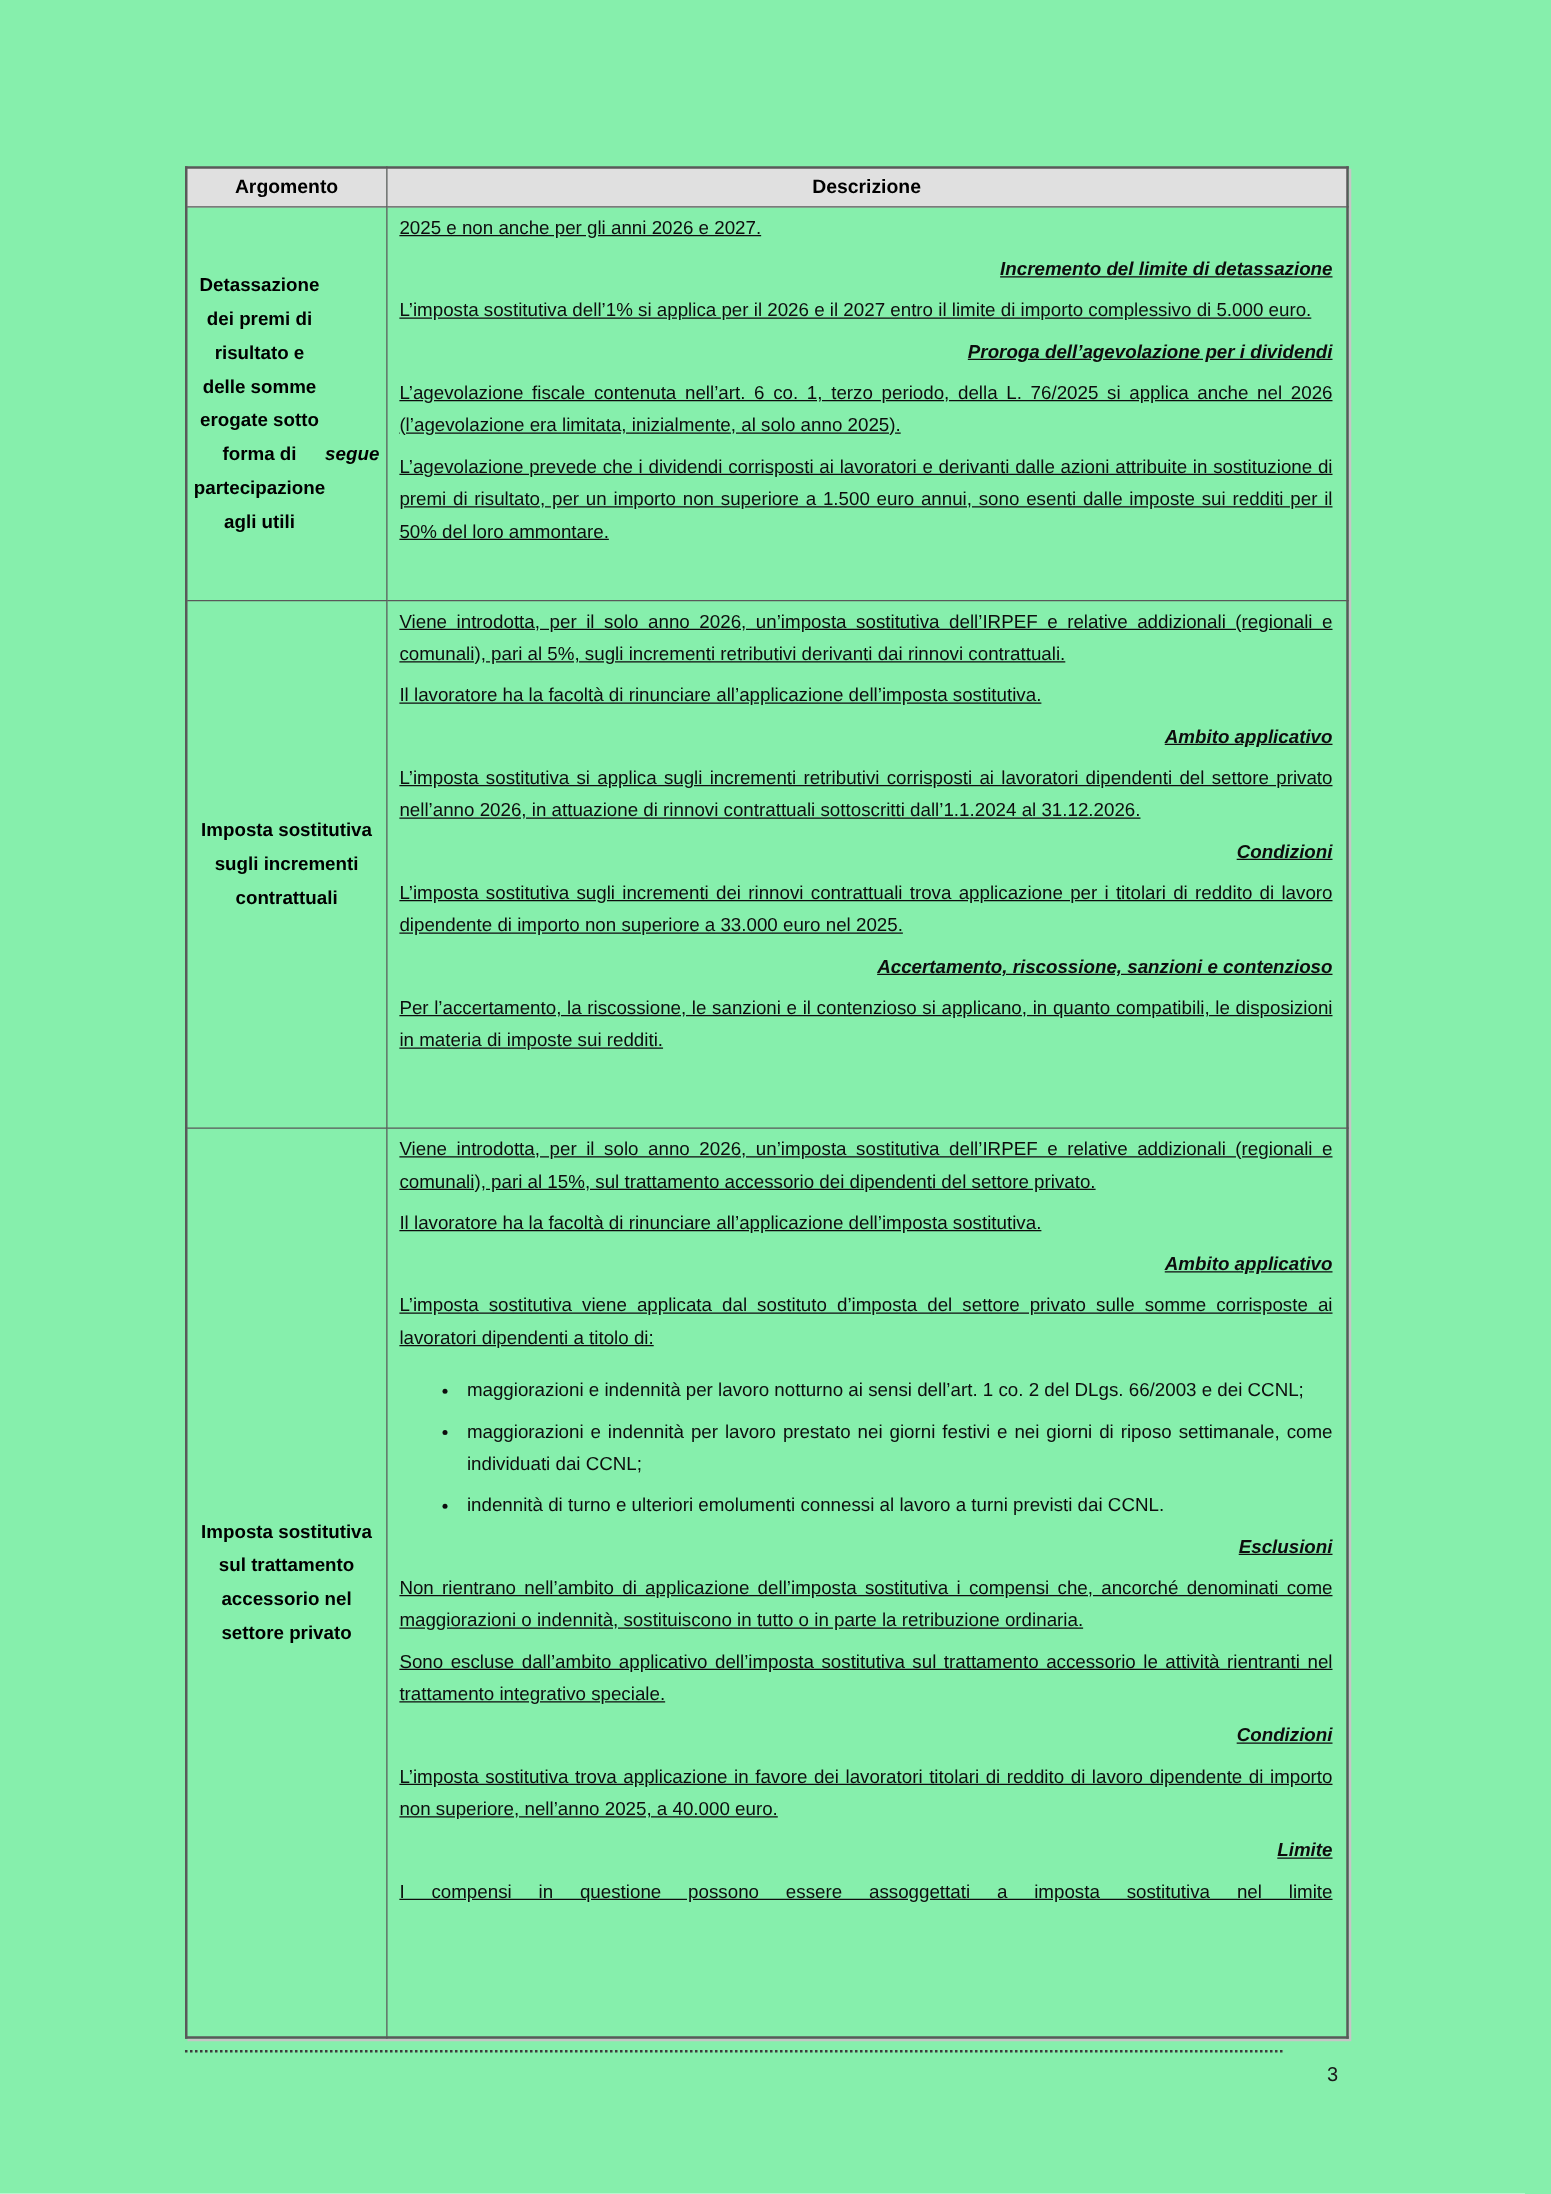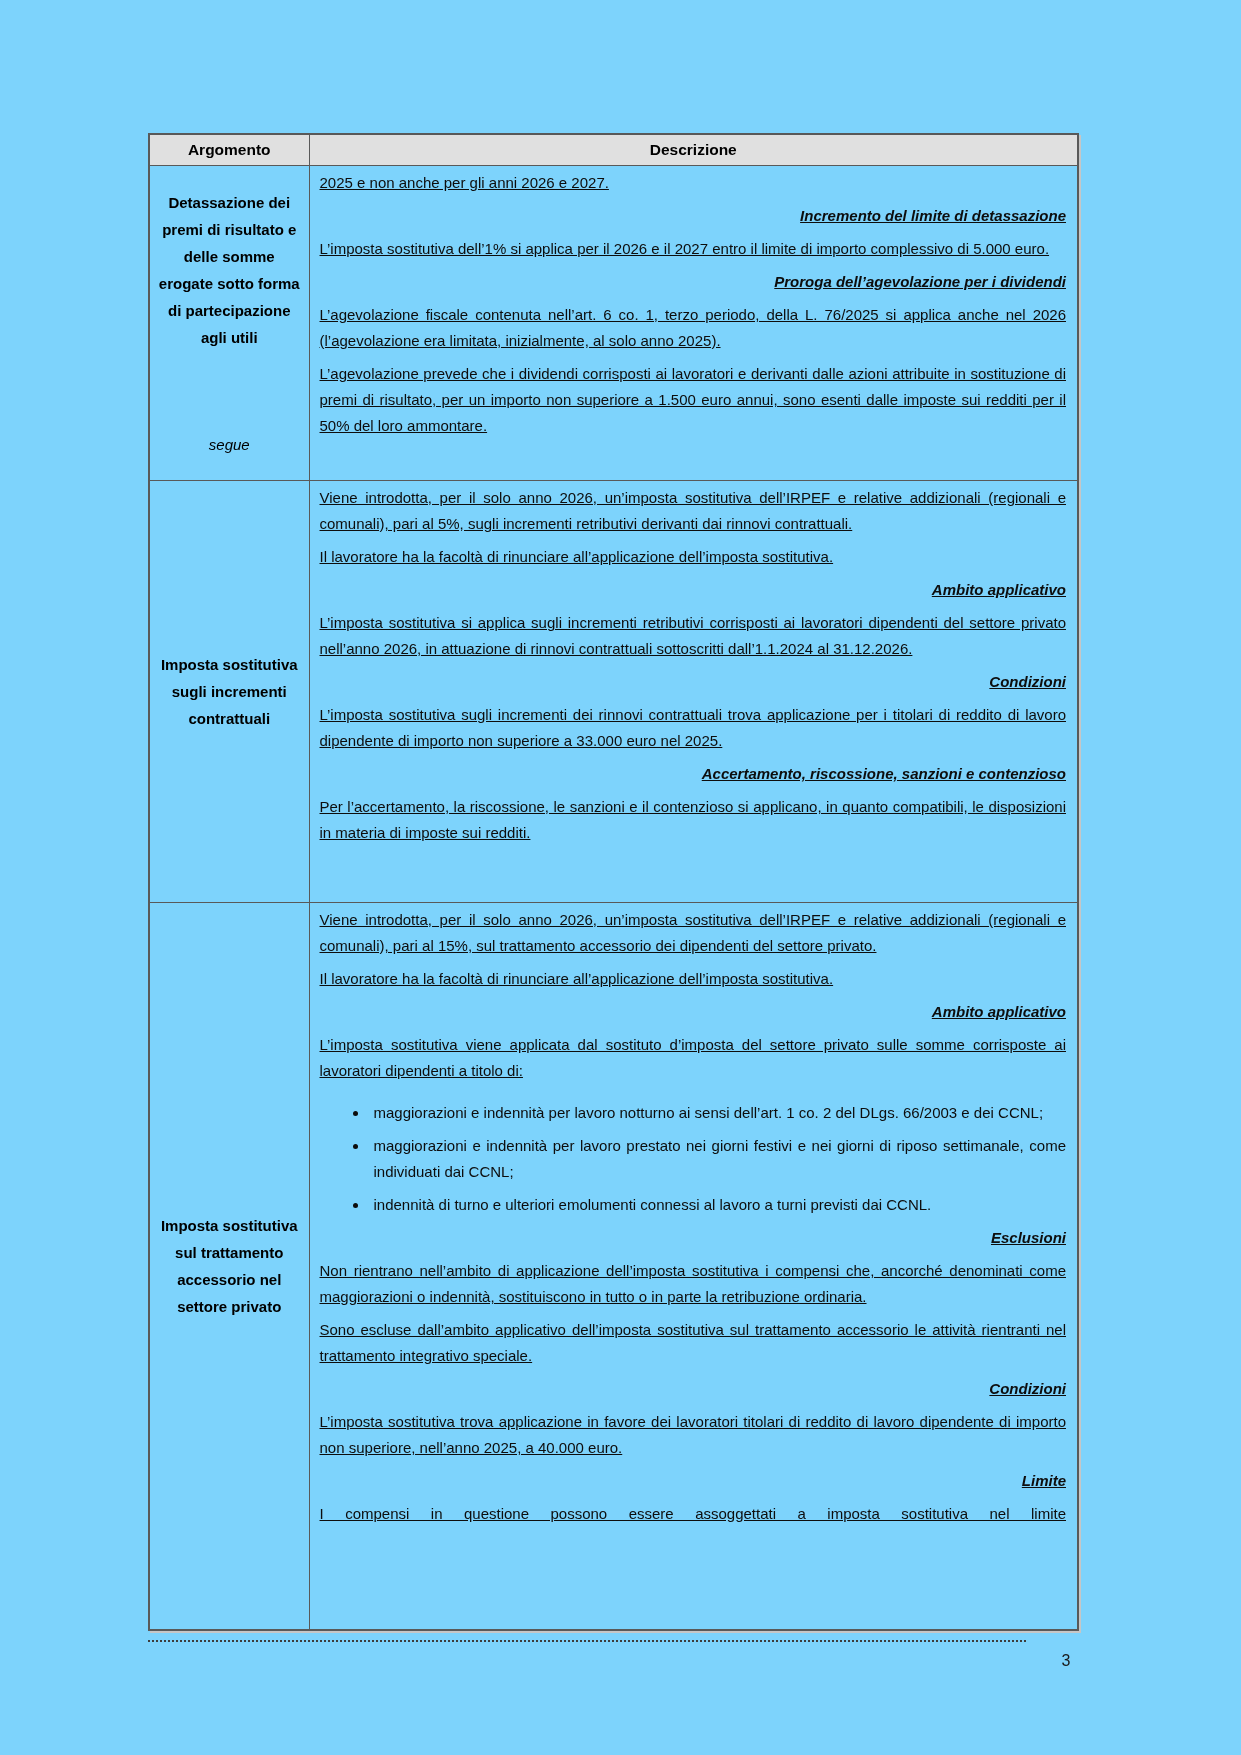--- a/index.html
+++ b/index.html
@@ -1,37 +1,37 @@
 <!DOCTYPE html>
 <html lang="it"><head>
 <meta charset="utf-8">
 <style>
   html,body { margin:0; padding:0; background:#ffffff; }
   .page {
-    position:relative; width:1241px; height:1755px; background:#7dd3fc;
+    position:relative; width:1241px; height:1755px; background:#86efac;
     font-family:"Liberation Sans", sans-serif; color:#111111; overflow:hidden;
   }
   table.doc-table {
     position:absolute; left:148px; top:133px; width:929px;
     border-collapse:collapse; table-layout:fixed;
     border:2px solid #595959; box-shadow:2px 2px 0 #c6c6c6;
   }
   .doc-table col.col-arg  { width:160px; }
   .doc-table col.col-desc { width:769px; }
   .doc-table th, .doc-table td { border:1px solid #595959; }
   .doc-table th {
     background:#e0e0e0; height:28px; font-size:15.5px; font-weight:bold;
     text-align:center; vertical-align:middle; padding:1px 2px; color:#000;
   }
   td.topic-cell {
     vertical-align:middle; text-align:center; font-weight:bold;
     font-size:15px; line-height:27px; padding:6px 8px; color:#000;
   }
-  td.topic-cell .topic-wrap { display:flex; flex-direction:column; justify-content:center; height:100%; }
-  .topic-note { font-weight:normal; font-style:italic; margin-top:80px; }
+  td.topic-cell .topic-wrap { display:flex; flex-direction:row; justify-content:center; height:100%;align-items:center; }
+  .topic-note { font-weight:bold; font-style:italic; margin-top:80px; }
   td.desc-cell {
     vertical-align:top; font-size:15px; line-height:26px;
     text-align:justify; padding:4px 11px 4px 10px; color:#0d0d0d;
   }
   .desc-cell p { margin:0 0 7px 0;text-decoration:underline; }
   .desc-cell p.heading { font-weight:bold; font-style:italic; text-align:right; }
   .desc-cell p.force-justify { text-align-last:justify; }
   .desc-cell ul.bullets { margin:16px 0 7px 0; padding:0 0 0 49px; list-style:disc outside; }
   .desc-cell ul.bullets li { margin:0 0 7px 0; padding-left:5px; }
   .footer-rule {

